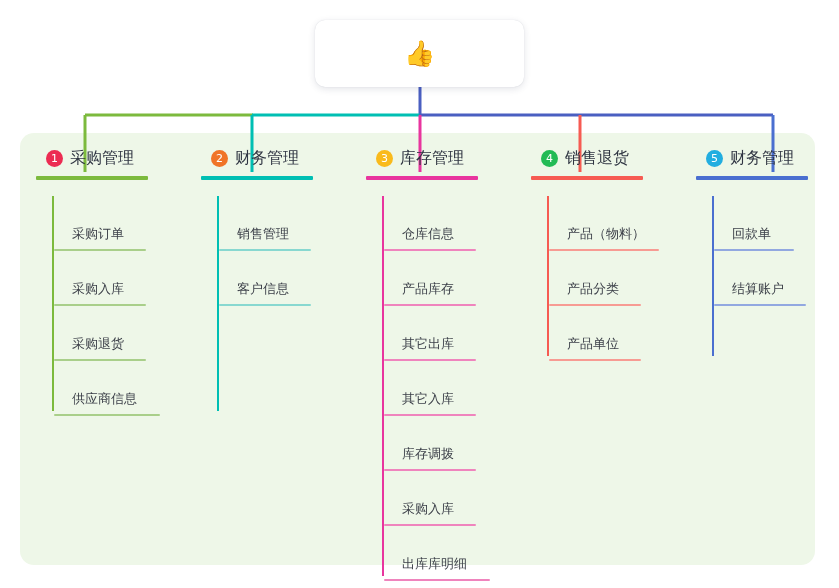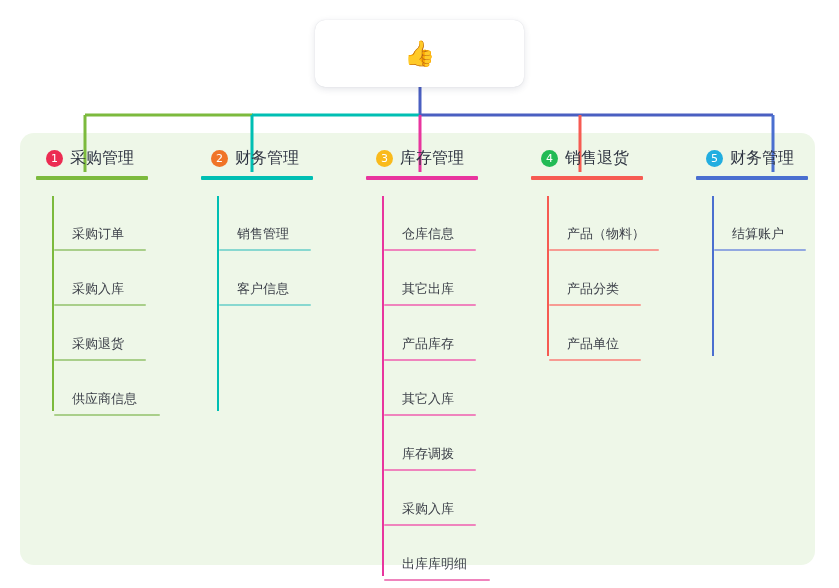--- a/index.html
+++ b/index.html
@@ -206,25 +206,25 @@
           <span class="col-title">库存管理</span>
         </div>
         <div class="col-underline" style="background: rgb(232, 53, 158); width: 112px;"></div>
         <div class="items">
           <div class="trunk" style="background: rgb(232, 53, 158); height: 380px;"></div>
           <div class="item">
             <span class="item-label">仓库信息</span>
             <div class="item-underline" style="background: rgb(239, 132, 189); width: 92px;"></div>
           </div>
           <div class="item">
+            <span class="item-label">产品库存</span>
+            <div class="item-underline" style="background: rgb(239, 132, 189); width: 92px;"></div>
+          </div>
+          <div class="item">
             <span class="item-label">其它出库</span>
-            <div class="item-underline" style="background: rgb(239, 132, 189); width: 92px;"></div>
-          </div>
-          <div class="item">
-            <span class="item-label">产品库存</span>
             <div class="item-underline" style="background: rgb(239, 132, 189); width: 92px;"></div>
           </div>
           <div class="item">
             <span class="item-label">其它入库</span>
             <div class="item-underline" style="background: rgb(239, 132, 189); width: 92px;"></div>
           </div>
           <div class="item">
             <span class="item-label">库存调拨</span>
             <div class="item-underline" style="background: rgb(239, 132, 189); width: 92px;"></div>
           </div>
@@ -262,19 +262,23 @@
       </div>
       <div class="column" style="left: 696px;">
         <div class="col-header">
           <span class="badge" style="background: rgb(34, 174, 224);">5</span>
           <span class="col-title">财务管理</span>
         </div>
         <div class="col-underline" style="background: rgb(74, 111, 208); width: 112px;"></div>
         <div class="items">
           <div class="trunk" style="background: rgb(74, 111, 208); height: 160px;"></div>
           <div class="item">
+            <span class="item-label">回款单</span>
+            <div class="item-underline" style="background: rgb(146, 168, 224); width: 80px;"></div>
+          </div>
+          <div class="item">
             <span class="item-label">结算账户</span>
             <div class="item-underline" style="background: rgb(146, 168, 224); width: 92px;"></div>
           </div>
         </div>
       </div>
     </div>
 </div>
 
 </body></html>

